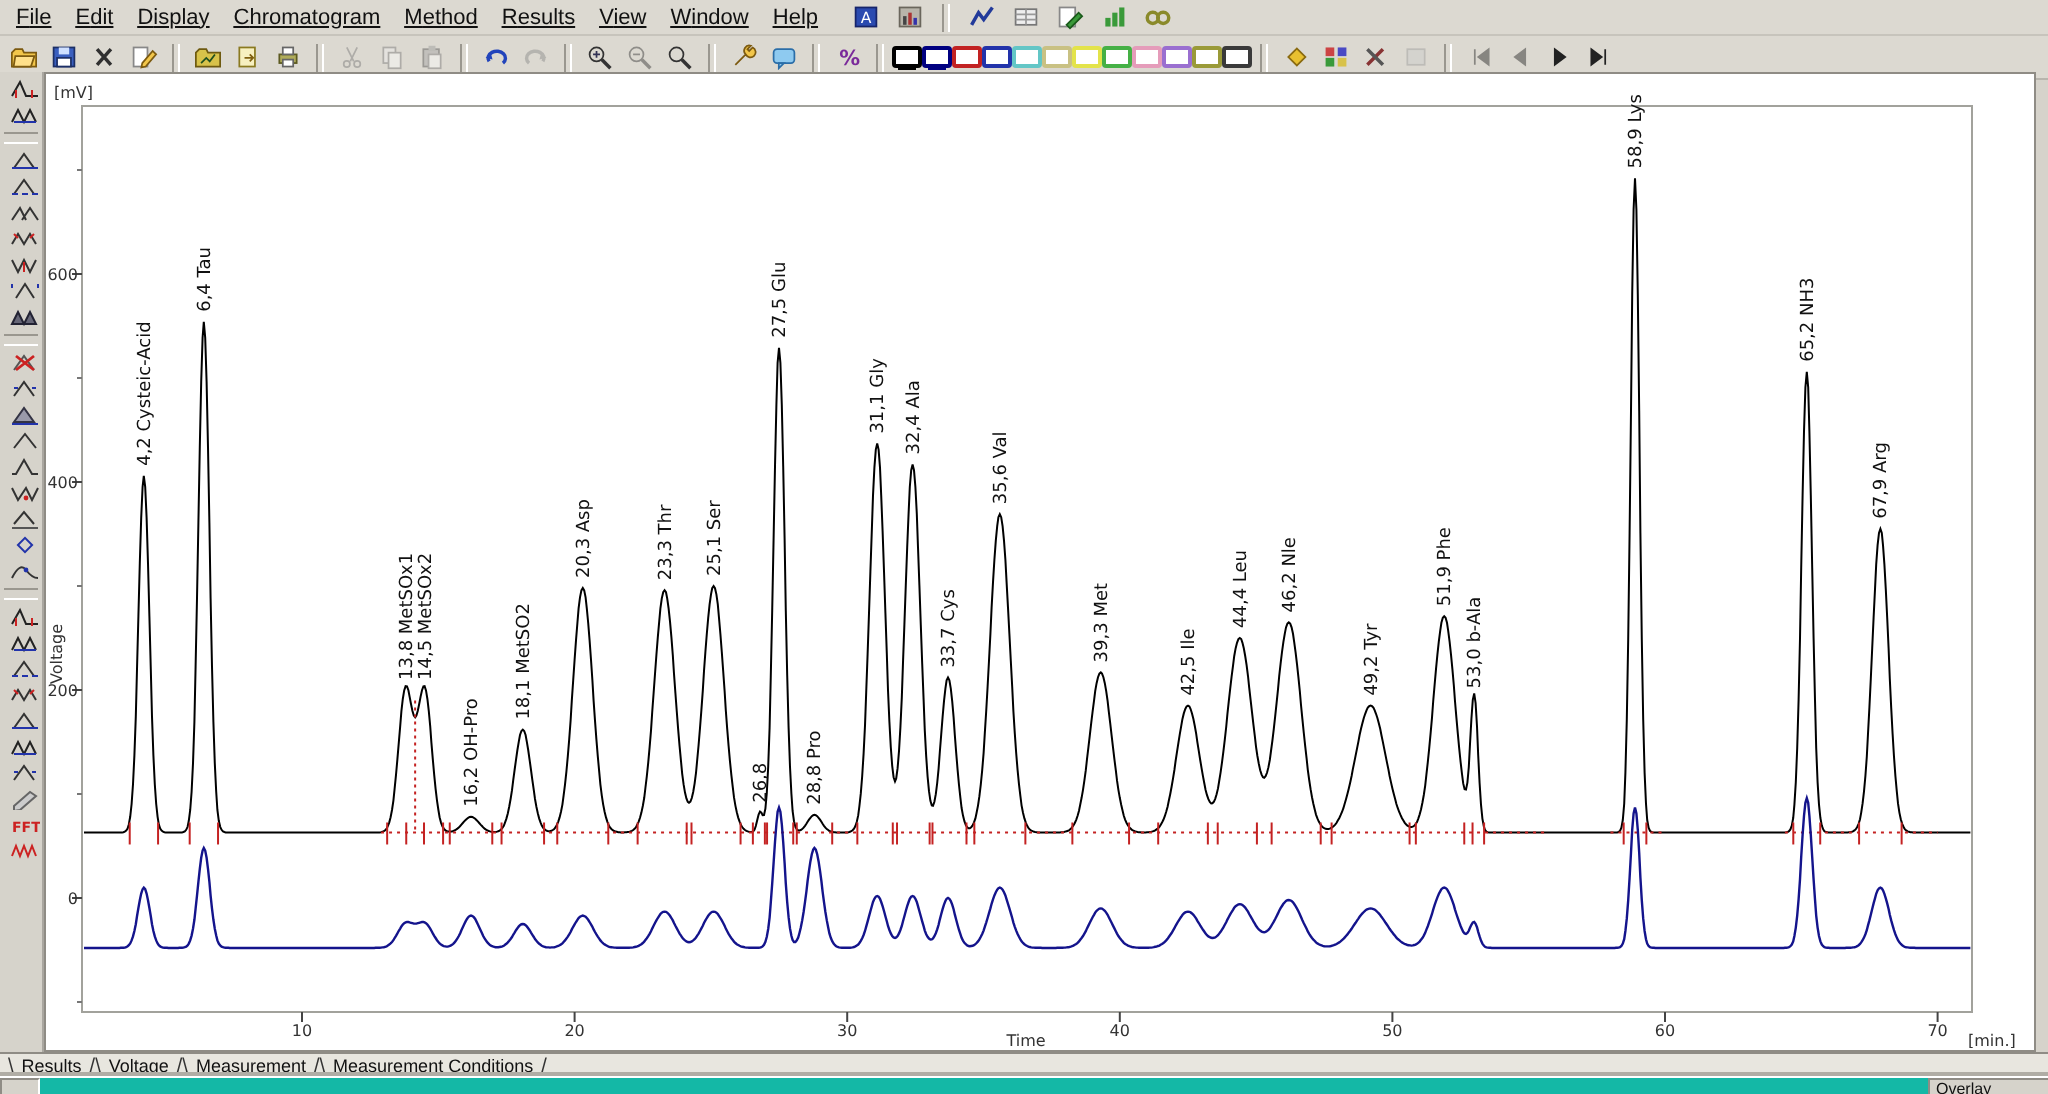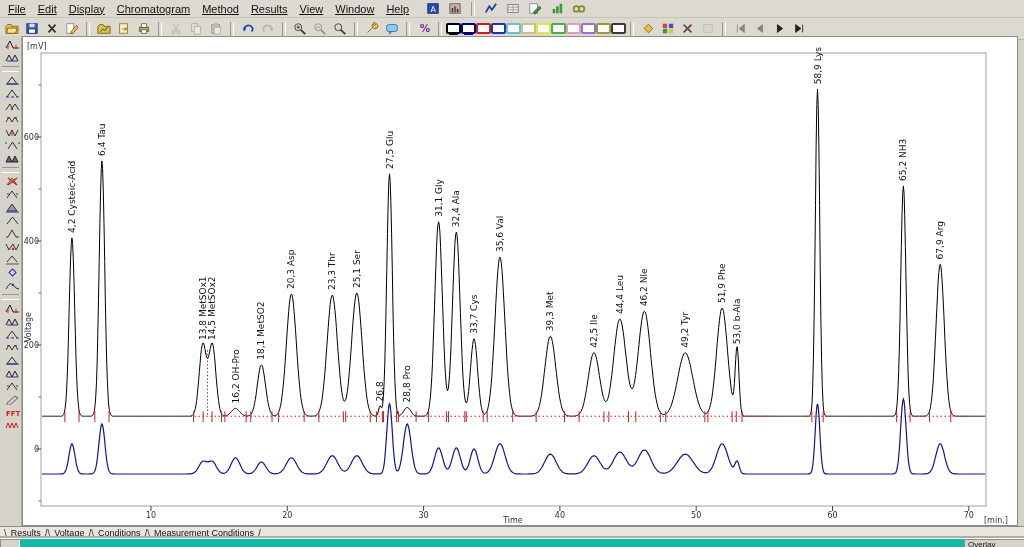--- a/index.html
+++ b/index.html
@@ -601,21 +601,21 @@
 </div>
 
 <div class="tabsbar">
     <span class="tab-sep">\</span>
     <span class="tab">Results</span>
     <span class="tab-sep">/</span>
     <span class="tab-sep">\</span>
     <span class="tab">Voltage</span>
     <span class="tab-sep">/</span>
     <span class="tab-sep">\</span>
-    <span class="tab">Conditions</span>
+    <span class="tab">Measurement</span>
     <span class="tab-sep">/</span>
     <span class="tab-sep">\</span>
     <span class="tab active">Measurement Conditions</span>
     <span class="tab-sep">/</span>
   </div>
 
 <div class="statusbar">
   <span class="status-cell status-left"></span>
   <span class="status-cell status-overlay">Overlay</span>
 </div>

